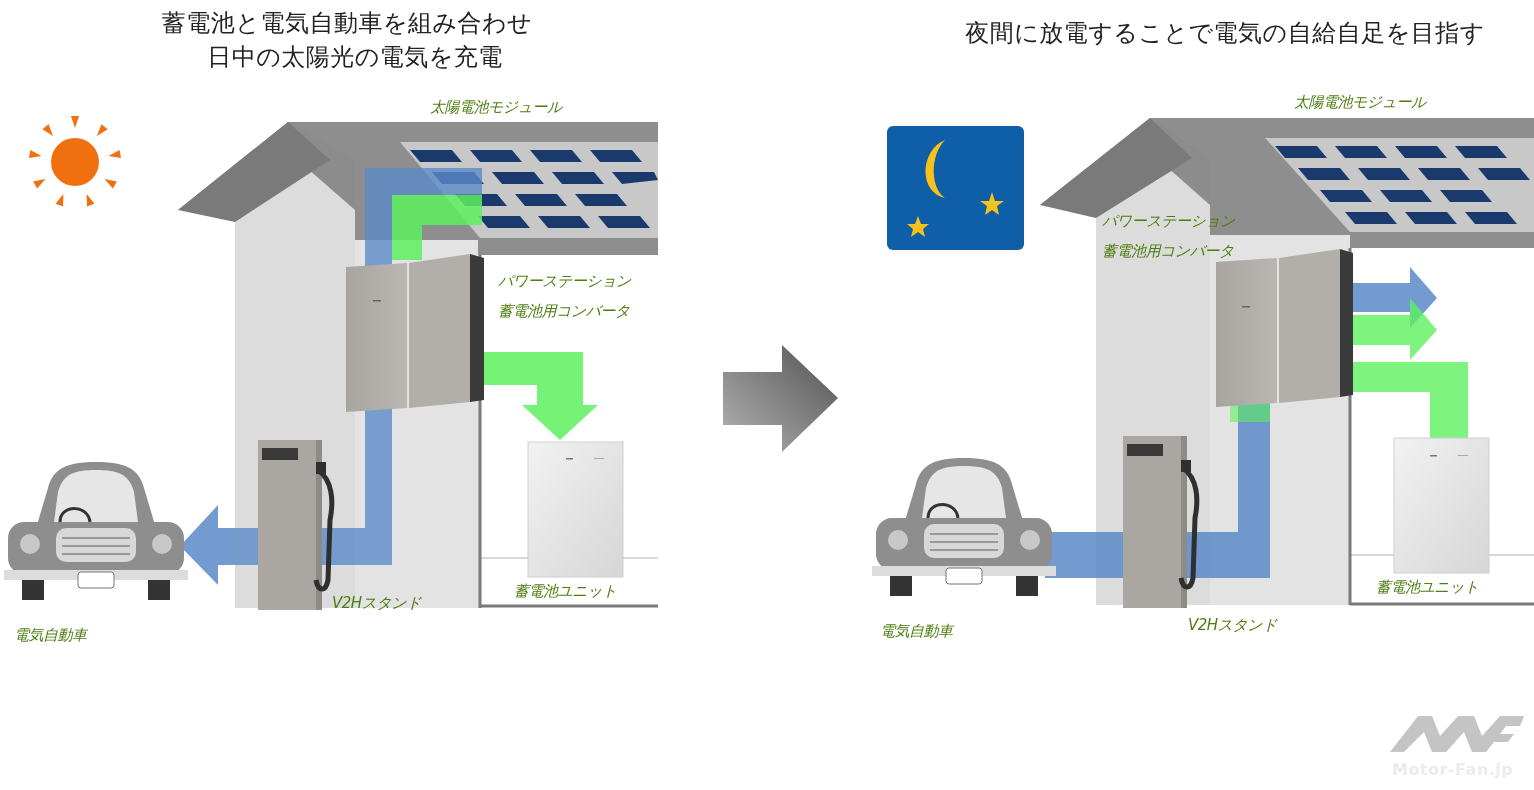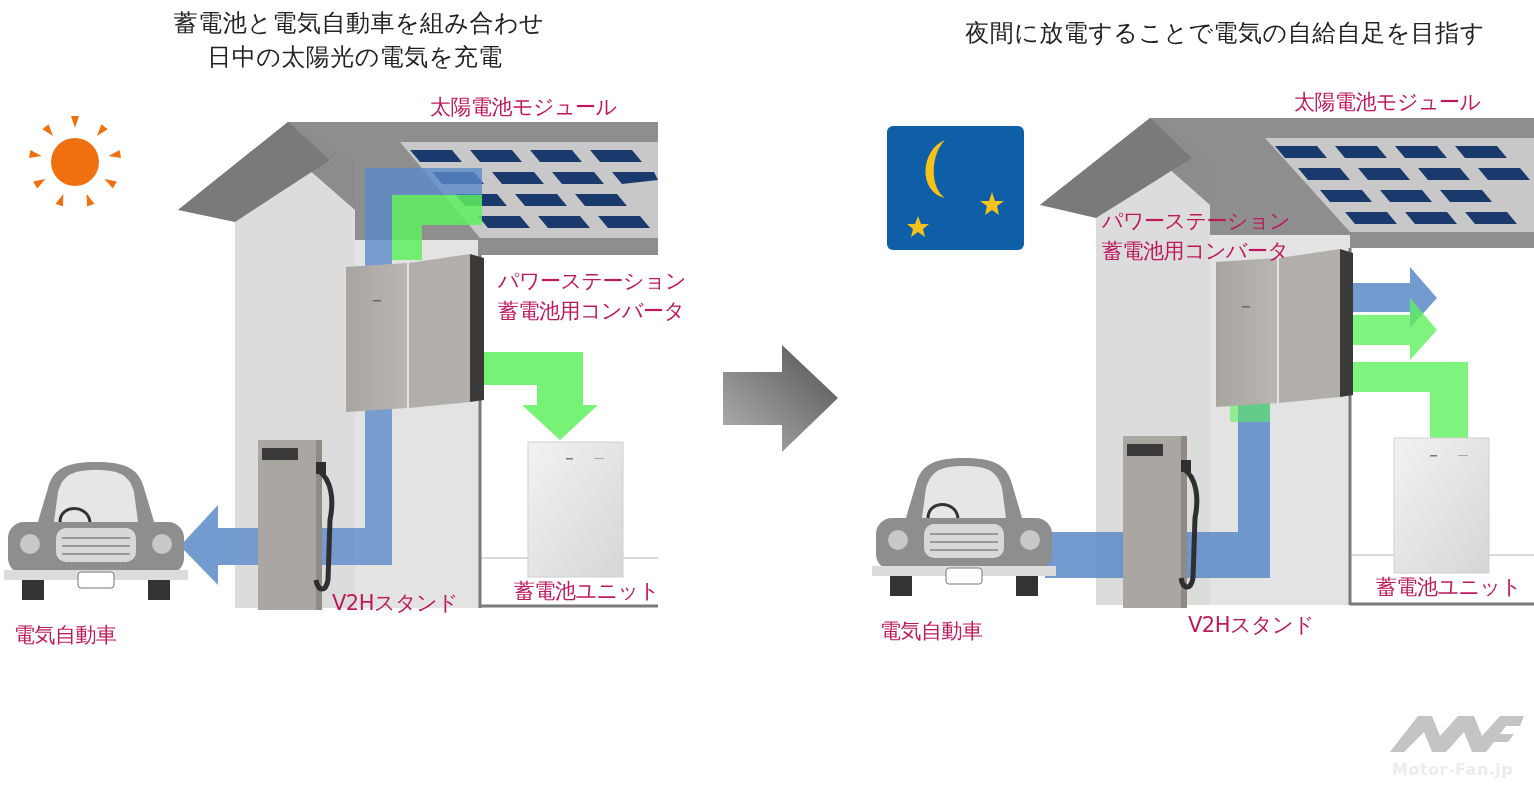--- a/index.html
+++ b/index.html
@@ -1,19 +1,19 @@
 <!DOCTYPE html>
 <html><head>
 <meta charset="utf-8">
 <style>
   html, body { margin:0; padding:0; background:#ffffff; }
   body { width:1534px; height:790px; position:relative; overflow:hidden;
          font-family:"DejaVu Sans", sans-serif; color:#222; }
   .title { position:absolute; font-size:24px; line-height:34px; color:#222; text-align:center; white-space:nowrap; letter-spacing:0.5px; }
-  .lbl { position:absolute; font-size:21px; line-height:26px; color:#be185d; white-space:nowrap; letter-spacing:-0.5px; }
+  .lbl { position:absolute; font-size:15px; line-height:26px; color:#4d7c0f; white-space:nowrap; letter-spacing:-0.5px;font-style:italic; }
   svg.scene { position:absolute; left:0; top:0; }
   .logo { position:absolute; left:1388px; top:706px; width:140px; height:80px; }
   .logo-text { position:absolute; left:1392px; top:760px; font-size:16px; font-weight:bold; color:#ececec; letter-spacing:0.5px; }
 </style>
 </head>
 <body>
 
 <svg class="scene" width="1534" height="790" viewBox="0 0 1534 790">
   <defs>
     <linearGradient id="arrowGrad" x1="0" y1="1" x2="1" y2="0">
@@ -210,21 +210,21 @@
       <line x1="54" y1="78" x2="122" y2="78" stroke="#999" stroke-width="2"></line>
       <line x1="54" y1="86" x2="122" y2="86" stroke="#999" stroke-width="2"></line>
       <line x1="54" y1="94" x2="122" y2="94" stroke="#999" stroke-width="2"></line>
       <rect x="70" y="112" width="36" height="16" rx="3" fill="#fff" stroke="#777"></rect>
       <rect x="14" y="120" width="22" height="20" fill="#333"></rect>
       <rect x="140" y="120" width="22" height="20" fill="#333"></rect>
     </g>
   </g>
 </svg>
 
-<div class="title" style="left:144px; top:6px; width:430px;">蓄電池と電気自動車を組み合わせ</div>
+<div class="title" style="left:132px; top:6px; width:430px;">蓄電池と電気自動車を組み合わせ</div>
 <div class="title" style="left:140px; top:40px; width:430px;">日中の太陽光の電気を充電</div>
 <div class="lbl" style="left:430px; top:94px;">太陽電池モジュール</div>
 <div class="lbl" style="left:498px; top:268px;">パワーステーション</div>
 <div class="lbl" style="left:498px; top:298px;">蓄電池用コンバータ</div>
 <div class="lbl" style="left:332px; top:590px;">V2Hスタンド</div>
 <div class="lbl" style="left:514px; top:578px;">蓄電池ユニット</div>
 <div class="lbl" style="left:14px; top:622px;">電気自動車</div>
 
 <div class="title" style="left:930px; top:16px; width:590px;">夜間に放電することで電気の自給自足を目指す</div>
 <div class="lbl" style="left:1294px; top:89px;">太陽電池モジュール</div>

